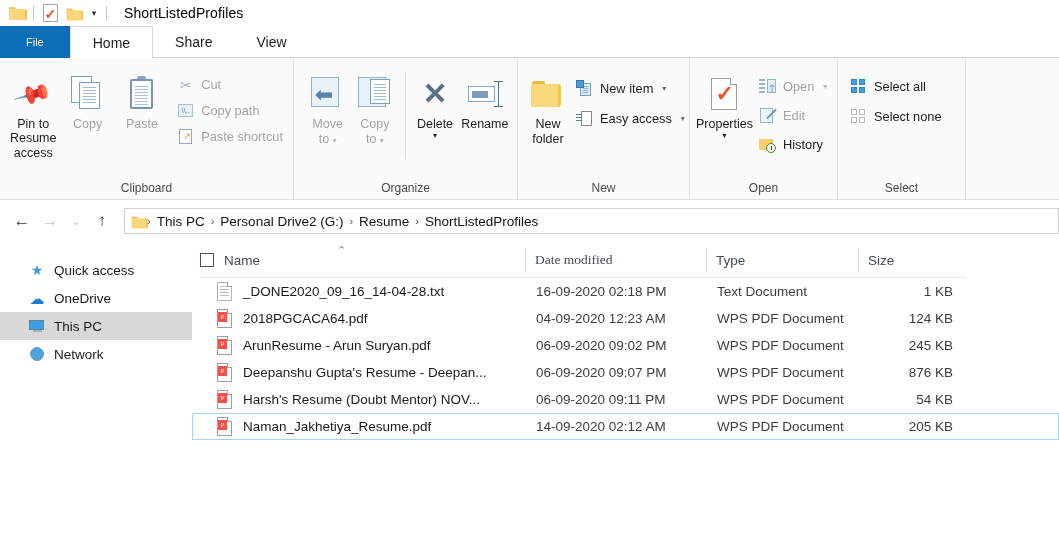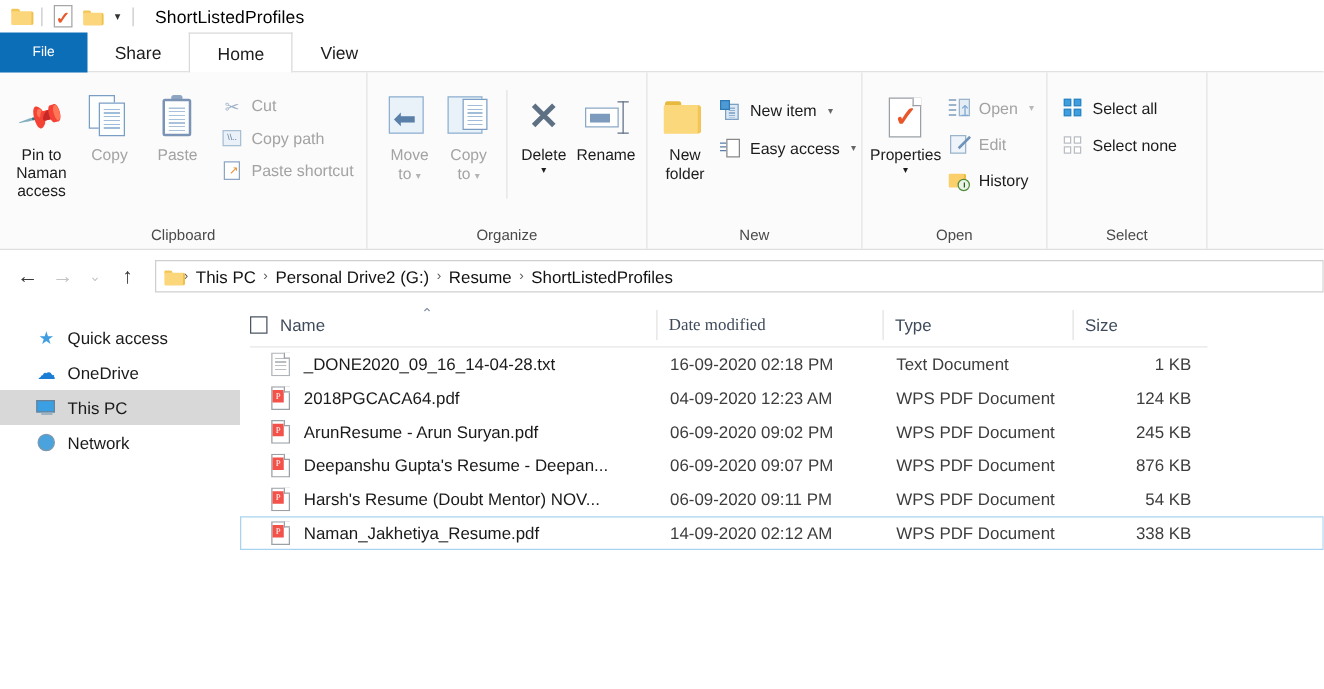--- a/index.html
+++ b/index.html
@@ -402,34 +402,34 @@
   <div class="tb-icon">
       <span class="folder sm"></span>
     </div>
   <div class="tb-caret">▾</div>
   <div class="tb-sep"></div>
   <div class="tb-title">ShortListedProfiles</div>
 </div>
 
 <div class="tabstrip">
   <div class="tab file">File</div>
+  <div class="tab active">Home</div>
   <div class="tab">Share</div>
-  <div class="tab active">Home</div>
   <div class="tab">View</div>
 </div>
 
 <div class="ribbon">
 
   <div class="rgroup" style="width:294px">
     <div class="rgroup-body">
       <div class="bigbtn">
         <div class="gl">
             <span class="gpin">📌</span>
           </div>
-        <div class="lb">Pin to Naman</div>
+        <div class="lb">Pin to Resume</div>
         <div class="lb">access</div>
       </div>
       <div class="bigbtn dim">
         <div class="gl">
           <span class="gcopy">
               <span class="s1"></span>
               <span class="s2"></span>
             </span>
         </div>
         <div class="lb">Copy</div>
@@ -779,18 +779,18 @@
         <div class="cell c-name">
           <span class="fi pdf">
               <span class="page"></span>
               <span class="badge">P</span>
               <span class="corner"></span>
             </span>
           <span>Naman_Jakhetiya_Resume.pdf</span>
         </div>
         <div class="cell c-date">14-09-2020 02:12 AM</div>
         <div class="cell c-type">WPS PDF Document</div>
-        <div class="cell c-size">338 KB</div>
+        <div class="cell c-size">205 KB</div>
       </div>
 
     </div>
   </div>
 </div>
 
 </body></html>

